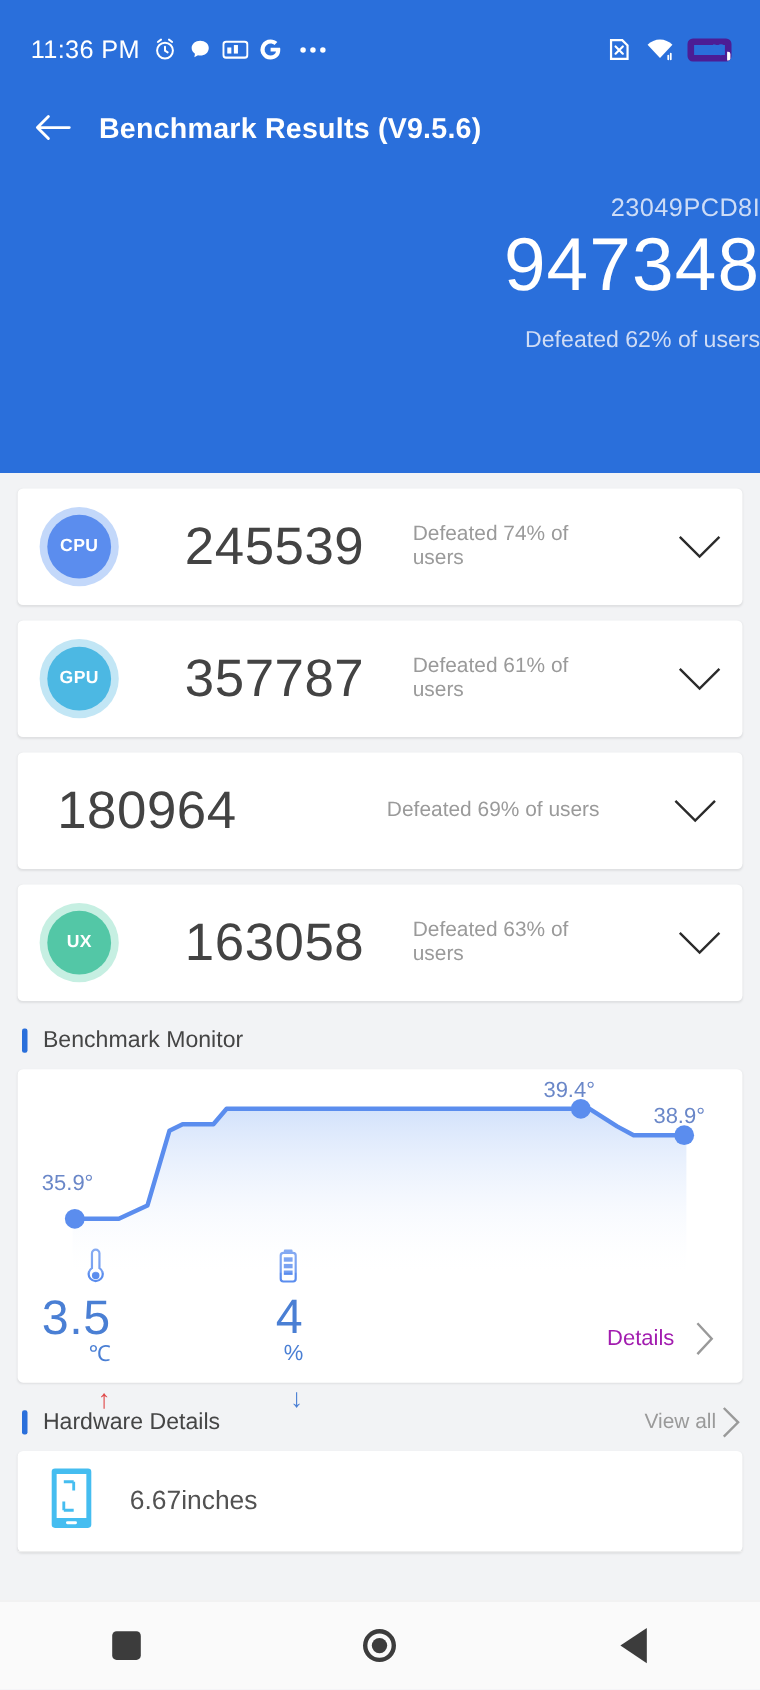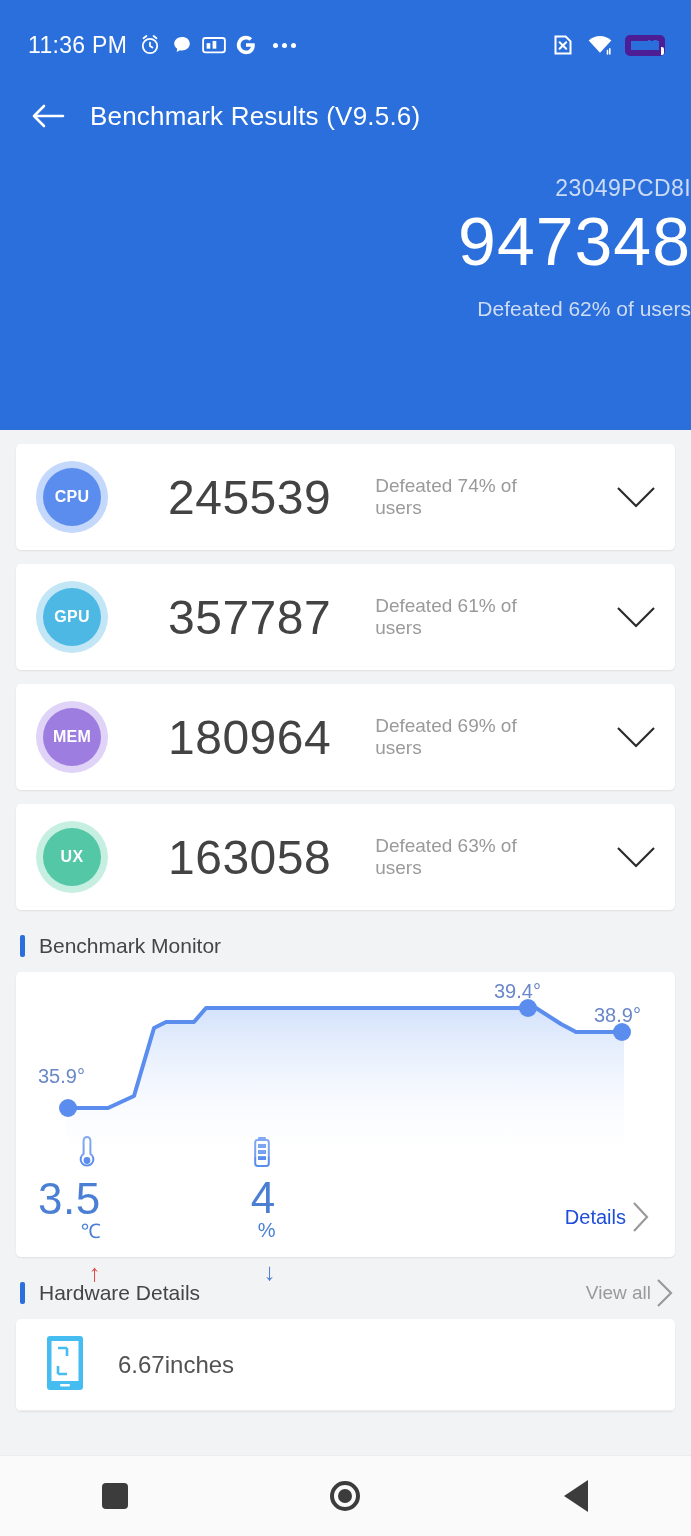--- a/index.html
+++ b/index.html
@@ -47,21 +47,21 @@
     position: absolute; left: 2px; top: 2px; bottom: 2px;
     width: 24px; background: #fff; border-radius: 2px;
   }
   .batt span {
     position: relative; z-index: 2; font-size: 14px; color: #2a6fdb; font-weight: 700;
     letter-spacing: -.3px;
   }
 
   .appbar { height: 74px; display: flex; align-items: center; padding: 0 22px; }
   .back-btn { width: 52px; height: 52px; display: flex; align-items: center; justify-content: center; cursor: pointer; }
-  .appbar-title { font-size: 26px; font-weight: 400; margin-left: 16px; letter-spacing: .2px; }
+  .appbar-title { font-size: 26px; font-weight: 700; margin-left: 16px; letter-spacing: .2px; }
 
   .hero { text-align: right; padding-top: 22px; }
   .hero-model { font-size: 23px; color: #cddcf6; letter-spacing: .4px; }
   .hero-score {
     font-size: 68px; font-weight: 300; line-height: 1.05;
     margin-top: 4px; letter-spacing: 1px;
   }
   .hero-sub { font-size: 21px; color: #cfdcf5; margin-top: 20px; }
 
   
@@ -112,22 +112,22 @@
 
   .stats-row { height: 80px; display: flex; align-items: center; padding: 0 24px 0 22px; }
   .stat { display: flex; align-items: flex-end; flex-direction: column; }
   .stat-num { font-size: 44px; color: #4a7fd4; font-weight: 400; line-height: 1; letter-spacing: .5px; }
   .stat-unit { font-size: 20px; color: #4a7fd4; line-height: 1; margin-bottom: 20px; margin-left: 2px; }
   .stat-arrow { font-size: 24px; line-height: 1; margin-bottom: 16px; margin-left: 4px; }
   .arrow-up { color: #e04a4a; }
   .arrow-down { color: #4a7fd4; }
   .stat-gap { width: 150px; }
   .details-link {
-    margin-left: auto; display: flex; align-items: center; gap: 3px;
-    font-size: 20px; color: #1d4ed8; cursor: pointer;
+    margin-left: auto; display: flex; align-items: center; gap: 16px;
+    font-size: 20px; color: #a21caf; cursor: pointer;
   }
 
   
   .hw-card { margin-top: 0; }
   .hw-row { height: 92px; display: flex; align-items: center; padding: 0 28px; border-bottom: 1px solid #eeeeee; }
   .hw-text { font-size: 24px; color: #525252; margin-left: 32px; }
 
   
   .navbar {
     height: 81px; flex: 0 0 81px; background: #fafafa;
@@ -247,23 +247,20 @@
       <div class="score-val">357787</div>
       <div class="score-def">Defeated 61% of users</div>
       <div class="chev-btn">
         <svg width="42" height="24" viewBox="0 0 42 24">
             <path d="M3 3l18 18L39 3" fill="none" stroke="#2b2b2b" stroke-width="2.2"></path>
           </svg>
       </div>
     </div>
 
     <div class="card score-card">
-      <div class="badge-wrap" style="background:#dfd3f7">
-        <div class="badge" style="background:#9d7ee0">MEM</div>
-      </div>
       <div class="score-val">180964</div>
       <div class="score-def">Defeated 69% of users</div>
       <div class="chev-btn">
         <svg width="42" height="24" viewBox="0 0 42 24">
             <path d="M3 3l18 18L39 3" fill="none" stroke="#2b2b2b" stroke-width="2.2"></path>
           </svg>
       </div>
     </div>
 
     <div class="card score-card">

